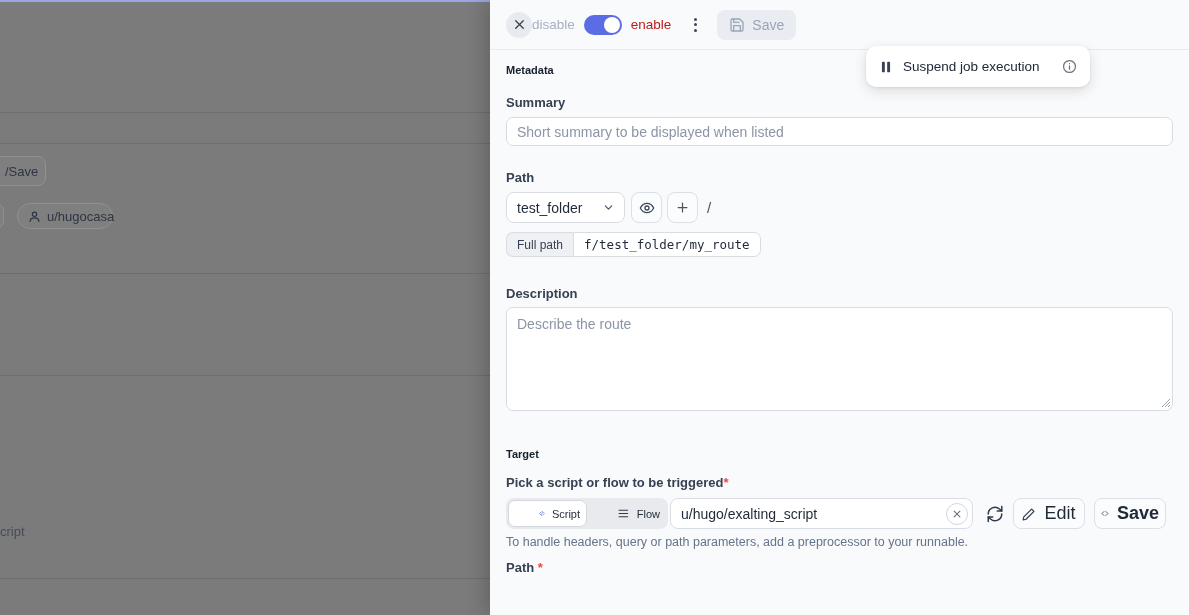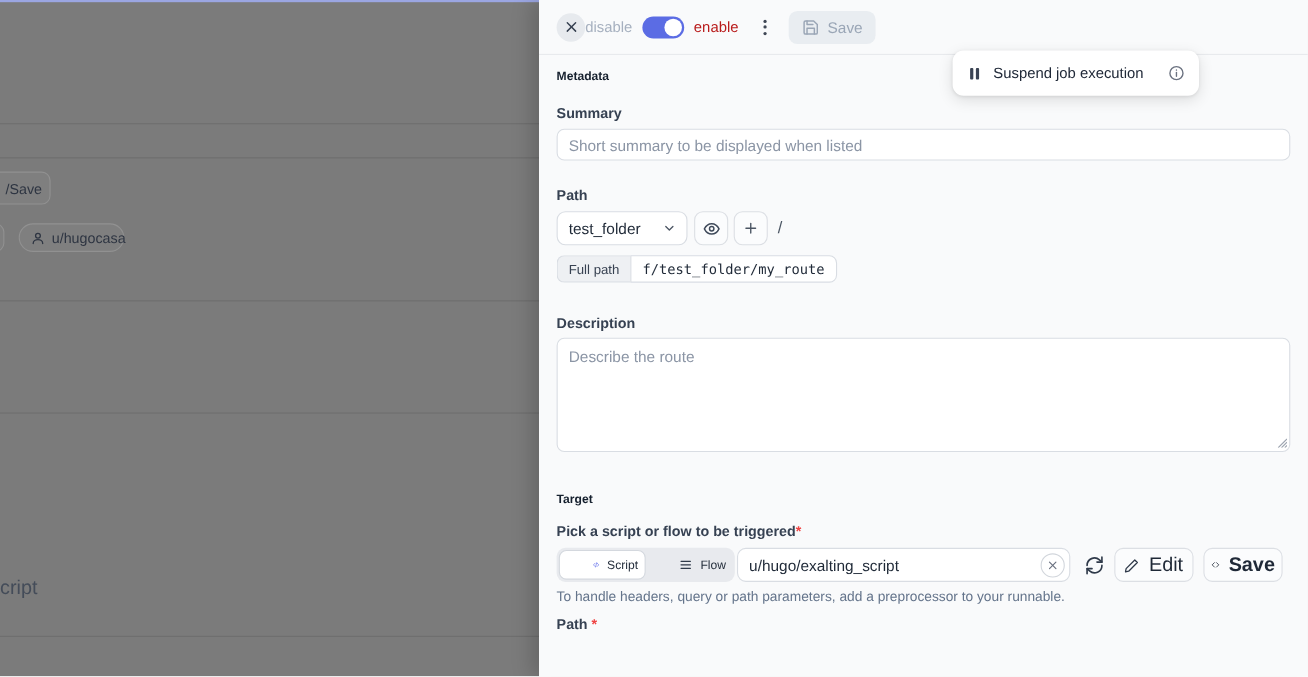--- a/index.html
+++ b/index.html
@@ -9,21 +9,21 @@
   
   .backdrop{position:absolute;left:0;top:0;width:490px;height:615px;background:#7b7b7b;overflow:hidden;}
   .bd-topline{position:absolute;left:0;top:0;width:100%;height:2px;background:#9ba6e2;}
   .bd-line{position:absolute;left:0;width:100%;height:1px;background:#6e6e6e;}
   .bd-chip{position:absolute;box-sizing:border-box;border:1px solid #919191;border-radius:8px;
            display:flex;align-items:center;color:#2e3542;font-size:13px;background:#7f7f7f;}
   .bd-flow{left:-30px;top:156px;width:76px;height:30px;padding-left:34px;}
   .bd-frag{left:-18px;top:203px;width:22px;height:26px;border-radius:8px;}
   .bd-user{left:17px;top:203px;width:96px;height:26px;border-radius:13px;padding:0 10px;gap:6px;}
   .bd-user svg{flex:none;}
-  .bd-text{position:absolute;left:0;top:524px;color:#444c59;font-size:18px;}
+  .bd-text{position:absolute;left:0;top:524px;color:#444c59;font-size:13px;}
 
   
   .drawer{position:absolute;left:490px;top:0;width:699px;height:615px;background:#f9fafb;
           box-shadow:-6px 0 18px rgba(0,0,0,.18);color:#1f2937;}
 
   .hdr{height:50px;display:flex;align-items:center;padding:0 16px;border-bottom:1px solid #e8eaed;box-sizing:border-box;}
   .close-btn{width:26px;height:26px;border-radius:50%;background:#e7eaee;border:none;display:flex;
              align-items:center;justify-content:center;cursor:pointer;color:#374151;flex:none;}
   .hdr-title{margin-left:14px;font-size:17px;font-weight:700;color:#14202e;flex:1;white-space:nowrap;}
   .tg-off{font-size:13.5px;color:#a6b0bf;margin-right:9px;}

